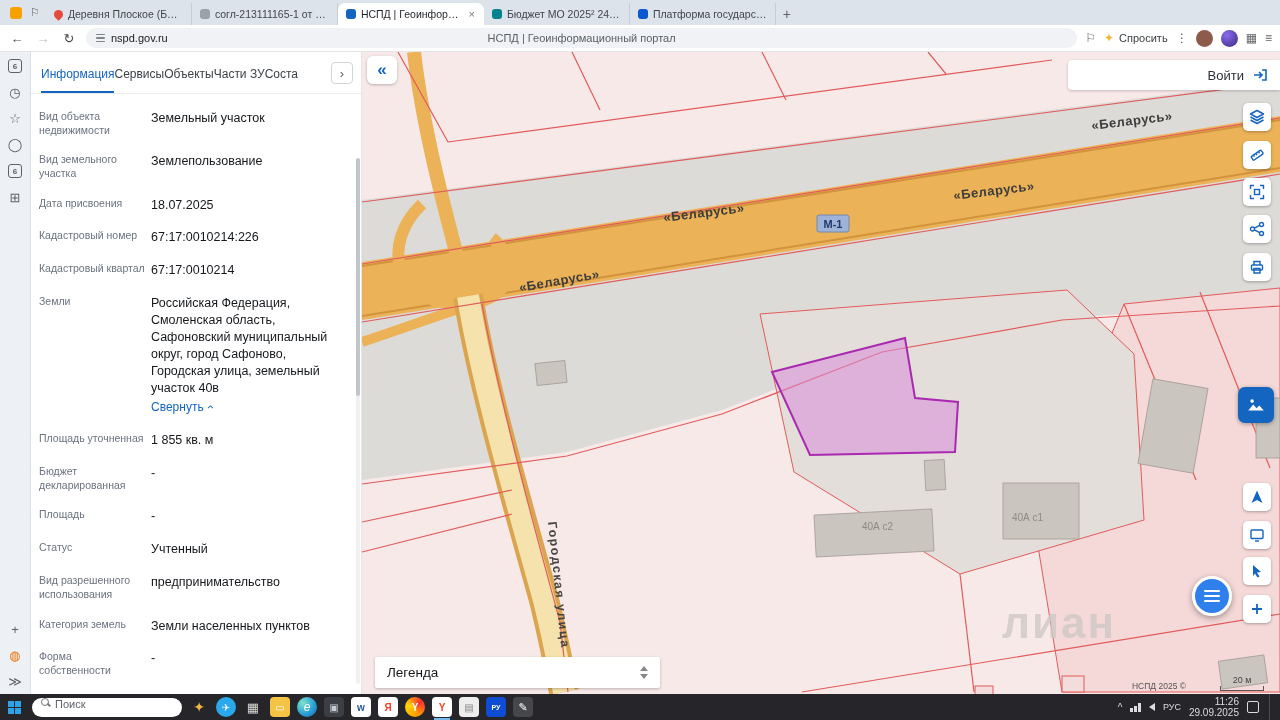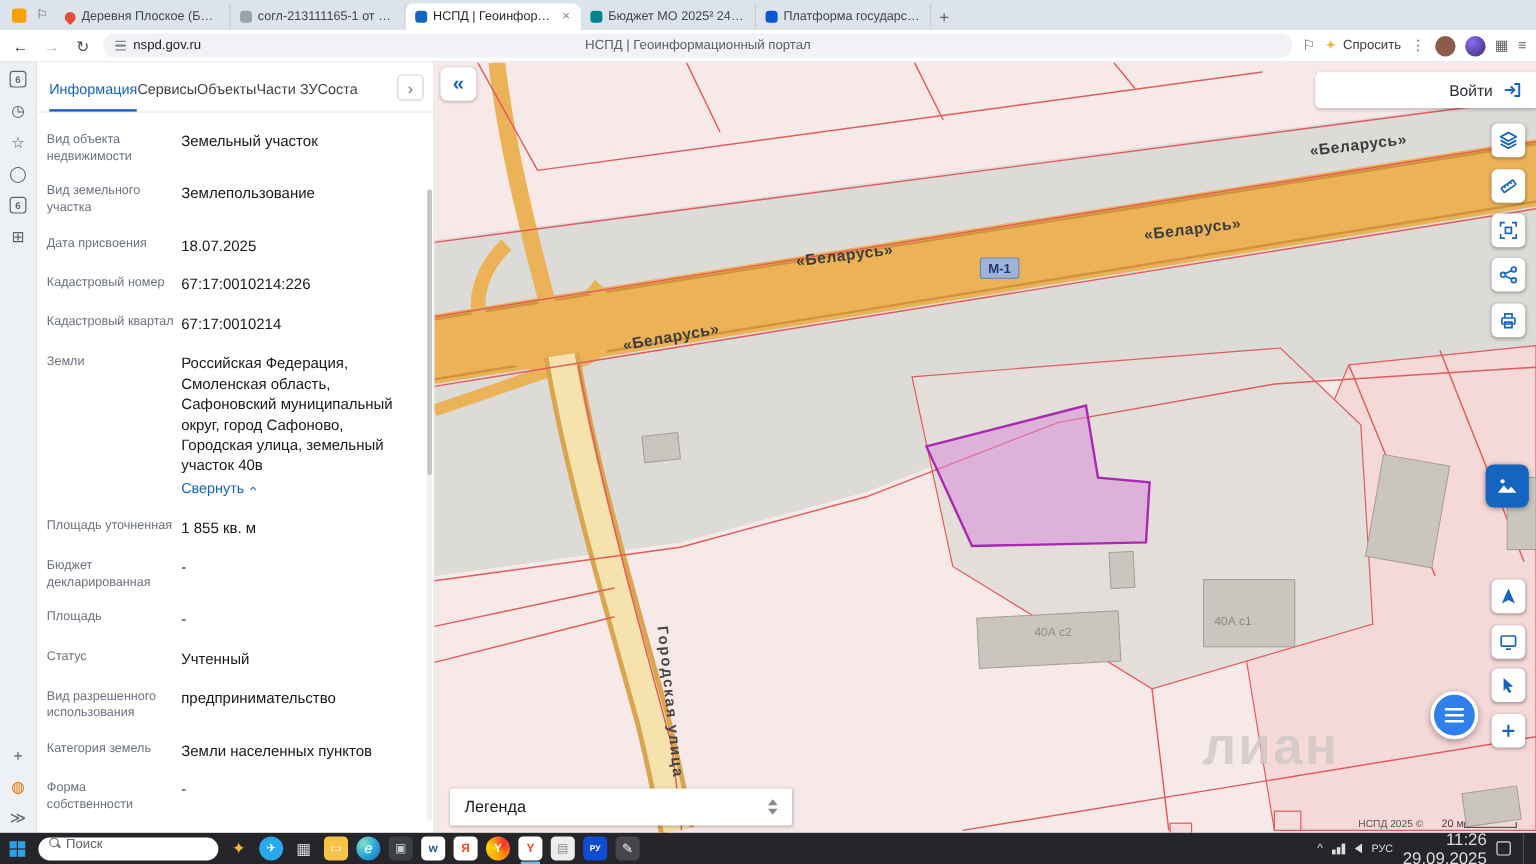--- a/index.html
+++ b/index.html
@@ -52,35 +52,35 @@
   .collapse-link{display:inline-flex;align-items:center;gap:4px;color:#1465c0;font-size:12px;margin-top:3px;text-decoration:none;cursor:pointer}
   .chev-up{display:inline-block;transform:rotate(-90deg);font-size:12px}
   .vtrack{position:absolute;right:1px;top:106px;bottom:10px;width:4px;background:#f1f1f1;border-radius:2px}
   .vthumb{width:4px;height:238px;background:#c2c6ca;border-radius:2px}
 
   
   .map{position:absolute;left:362px;top:52px;right:0;bottom:26px;background:#f8e9e9;overflow:hidden}
   .map svg.base{position:absolute;inset:0;width:100%;height:100%}
   .map text{font-family:"Liberation Sans",sans-serif}
   .collapse-btn{position:absolute;left:5px;top:4px;width:30px;height:28px;background:#fff;border-radius:6px;box-shadow:0 1px 3px rgba(0,0,0,.25);color:#1465c0;font-size:17px;font-weight:bold;display:flex;align-items:center;justify-content:center}
-  .login-bar{position:absolute;top:8px;right:0;width:184px;height:30px;background:#fff;border-radius:4px 0 0 4px;box-shadow:0 1px 3px rgba(0,0,0,.2);display:flex;align-items:center;justify-content:flex-end;gap:8px;padding-right:12px}
+  .login-bar{position:absolute;top:8px;right:0;width:212px;height:30px;background:#fff;border-radius:4px 0 0 4px;box-shadow:0 1px 3px rgba(0,0,0,.2);display:flex;align-items:center;justify-content:flex-end;gap:8px;padding-right:12px}
   .login-bar span{font-size:13px;color:#2c3036}
   .mbtn{position:absolute;right:9px;width:28px;height:28px;background:#fff;border-radius:5px;box-shadow:0 1px 3px rgba(0,0,0,.3);display:flex;align-items:center;justify-content:center}
   .mbtn svg{width:16px;height:16px}
   .pano-btn{position:absolute;right:6px;top:335px;width:36px;height:36px;background:#1465c0;border-radius:7px;box-shadow:0 1px 4px rgba(0,0,0,.35);display:flex;align-items:center;justify-content:center}
   .pano-btn svg{width:20px;height:20px}
   .fab{position:absolute;left:830px;top:524px;width:40px;height:40px;border-radius:50%;background:#2f80ed;border:3px solid #fff;box-shadow:0 2px 6px rgba(0,0,0,.35);display:flex;flex-direction:column;align-items:center;justify-content:center;gap:3px}
   .fab i{display:block;width:16px;height:2.2px;background:#fff;border-radius:1px}
   .legend-bar{position:absolute;left:13px;bottom:6px;width:285px;height:31px;background:#fff;border-radius:2px;box-shadow:0 1px 3px rgba(0,0,0,.25);display:flex;align-items:center;padding:0 12px}
   .legend-bar span{font-size:13.5px;color:#17191c}
   .legend-chevrons{margin-left:auto;display:flex;flex-direction:column;gap:3px}
   .tri-up{width:0;height:0;border-left:4px solid transparent;border-right:4px solid transparent;border-bottom:5px solid #85898e}
   .tri-down{width:0;height:0;border-left:4px solid transparent;border-right:4px solid transparent;border-top:5px solid #85898e}
   .attrib{position:absolute;right:94px;bottom:3px;font-size:8.5px;color:#555}
-  .scalebar{position:absolute;right:16px;bottom:3px;display:flex;align-items:center}
+  .scalebar{position:absolute;right:16px;bottom:3px;display:flex;flex-direction:column;align-items:center}
   .scalebar span{font-size:9px;color:#444;line-height:1}
   .scale-line{width:44px;height:5px;border:1px solid #555;border-top:none;margin-top:1px}
   .watermark{position:absolute;left:640px;top:546px;font-size:44px;font-weight:bold;color:#cfc9c5;opacity:.8;letter-spacing:2px}
 
   
   .taskbar{position:absolute;left:0;right:0;bottom:0;height:26px;background:#26262a;display:flex;align-items:center;padding:0 4px;gap:7px;color:#ddd}
   .start{display:grid;grid-template-columns:6px 6px;grid-template-rows:6px 6px;gap:1px;margin:0 4px}
   .start i{background:#2ba3e8;display:block}
   .tsearch{width:150px;height:19px;background:#fff;border-radius:10px;display:flex;gap:6px;padding:0 9px}
   .tsearch span{font-size:11px;color:#5f6368}
@@ -88,21 +88,21 @@
   .lens::after{content:"";position:absolute;width:4px;height:1.5px;background:#777;transform:rotate(45deg);right:-3px;bottom:-1px}
   .app{position:relative;width:20px;height:20px;border-radius:4px;display:flex;align-items:center;justify-content:center;font-size:10px}
   .app.active::after{content:"";position:absolute;left:2px;right:2px;bottom:-3px;height:2px;background:#76b9ed}
   .tray{margin-left:auto;display:flex;align-items:center;gap:8px;padding-right:4px}
   .tray .tchev{font-size:10px;color:#ddd}
   .sigbars{display:flex;align-items:flex-end;gap:1.5px}
   .sigbars i{display:block;width:2.5px;background:#ddd}
   .vol{width:0;height:0;border-top:4px solid transparent;border-bottom:4px solid transparent;border-right:6px solid #ddd}
   .lang{font-size:9px}
   .clock{display:flex;flex-direction:column;align-items:flex-end;line-height:1.15}
-  .clock span{font-size:14px}
+  .clock span{font-size:10px}
   .notif{width:12px;height:12px;border:1.2px solid #ddd;border-radius:2px}
   .desk-sliver{width:3px;height:26px;border-left:1px solid #4a4a4e;margin-left:2px}
 </style>
 </head>
 <body>
 
 <div class="tabstrip">
   <div class="strip-mini">
     <span class="mini-sq"></span>
     <span class="mini-ic">⚐</span>

